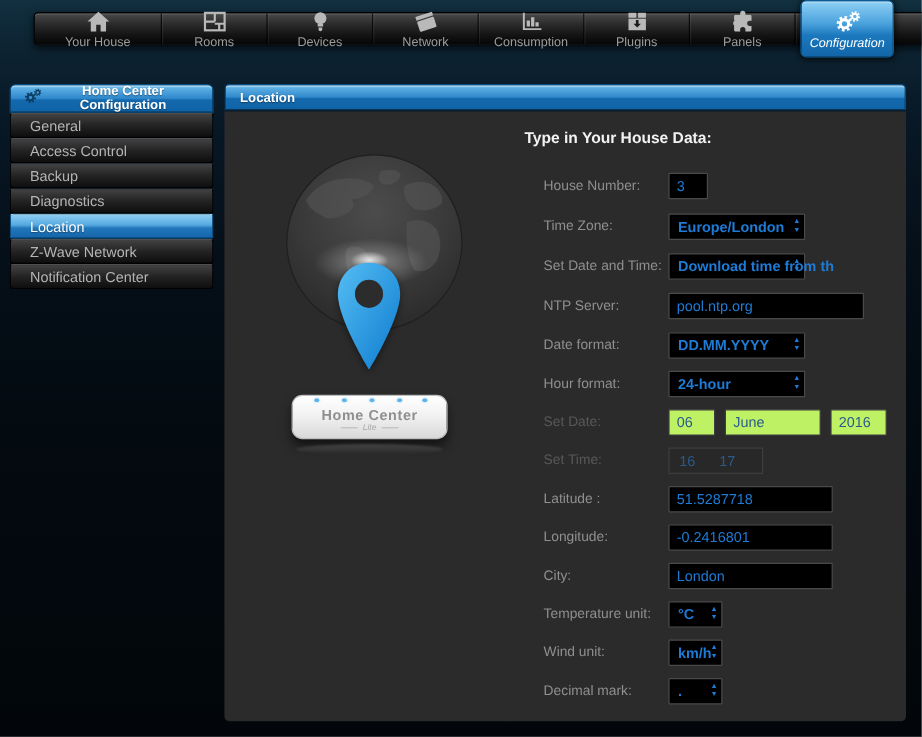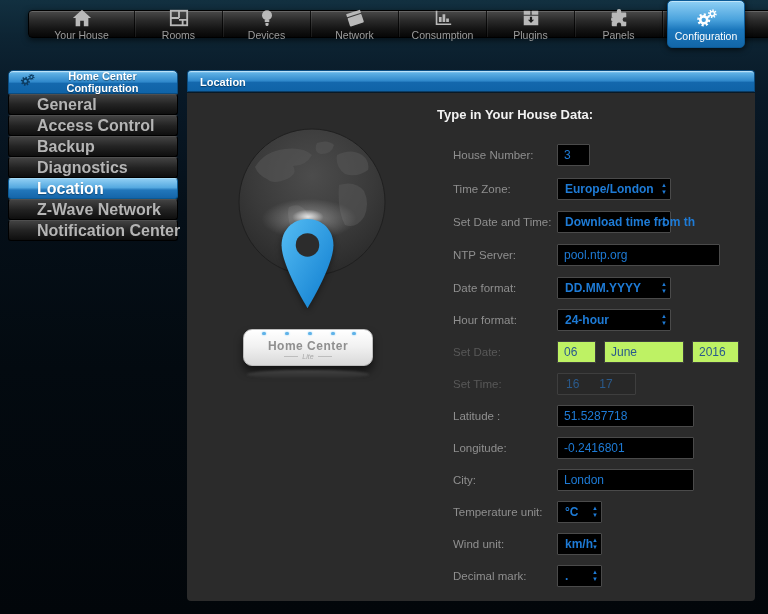--- a/index.html
+++ b/index.html
@@ -24,37 +24,37 @@
     box-shadow:1px 0 0 rgba(255,255,255,.07);
   }
   .nav-tab.wide { width:106px; }
   .nav-tab .nav-icon { height:22px; display:flex; align-items:center; justify-content:center; }
   .nav-tab .nav-label { font-size:10.5px; color:#9c9c9c; white-space:nowrap; }
   .nav-tab.active {
     width:78px; height:48px; align-self:center; margin:-3px 0 -3px 4px;
     border-radius:5px; border:1px solid #0c5a96; box-shadow:0 1px 6px rgba(0,0,0,.8), inset 0 1px 0 rgba(255,255,255,.45);
     background:linear-gradient(180deg,#8fd0f5 0%,#4ba3dd 40%,#1c78bd 62%,#1266a8 100%);
   }
-  .nav-tab.active .nav-label { color:#fff; }
+  .nav-tab.active .nav-label { color:#fff;font-style:italic; }
   .nav-spacer { flex:1; }
   
   .sidebar { position:absolute; left:8px; top:70px; width:170px; }
   .sidebar-header {
     height:24px; display:flex; align-items:center; padding:0 8px 0 9px;
     border:1px solid #0b4c80; border-radius:5px 5px 0 0;
     background:linear-gradient(180deg,#9ad4f6 0%,#5caee3 12%,#2f88cb 50%,#1468ad 56%,#0f63a7 100%);
     box-shadow:inset 0 1px 0 rgba(255,255,255,.4);
   }
   .sidebar-header .sb-title { flex:1; text-align:center; font-size:11px; font-weight:bold; color:#fff; text-shadow:0 1px 1px rgba(0,0,0,.4); }
   .sidebar-list { list-style:none; }
   .sidebar-item {
-    height:21px; line-height:20px; padding-left:28px; font-size:16px; color:#b5b5b5;
+    height:21px; line-height:20px; padding-left:16px; font-size:12px; color:#b5b5b5;
     background:linear-gradient(180deg,#424242 0%,#232323 50%,#0e0e0e 100%);
     border:1px solid #000; border-top:1px solid #4f4f4f; border-radius:3px;
-    cursor:pointer; white-space:nowrap;font-weight:bold;
+    cursor:pointer; white-space:nowrap;
   }
   .sidebar-item.selected {
     background:linear-gradient(180deg,#8ecdf3 0%,#55a9e0 45%,#2277bb 58%,#1565a9 100%);
     color:#fff; border:1px solid #0c5a94; border-top:1px solid #a5d9f5;
     text-shadow:0 1px 1px rgba(0,0,0,.35);
   }
   
   .main { position:absolute; left:187px; top:70px; width:568px; height:531px; }
   .main-header {
     height:22px; line-height:22px; padding-left:12px;

